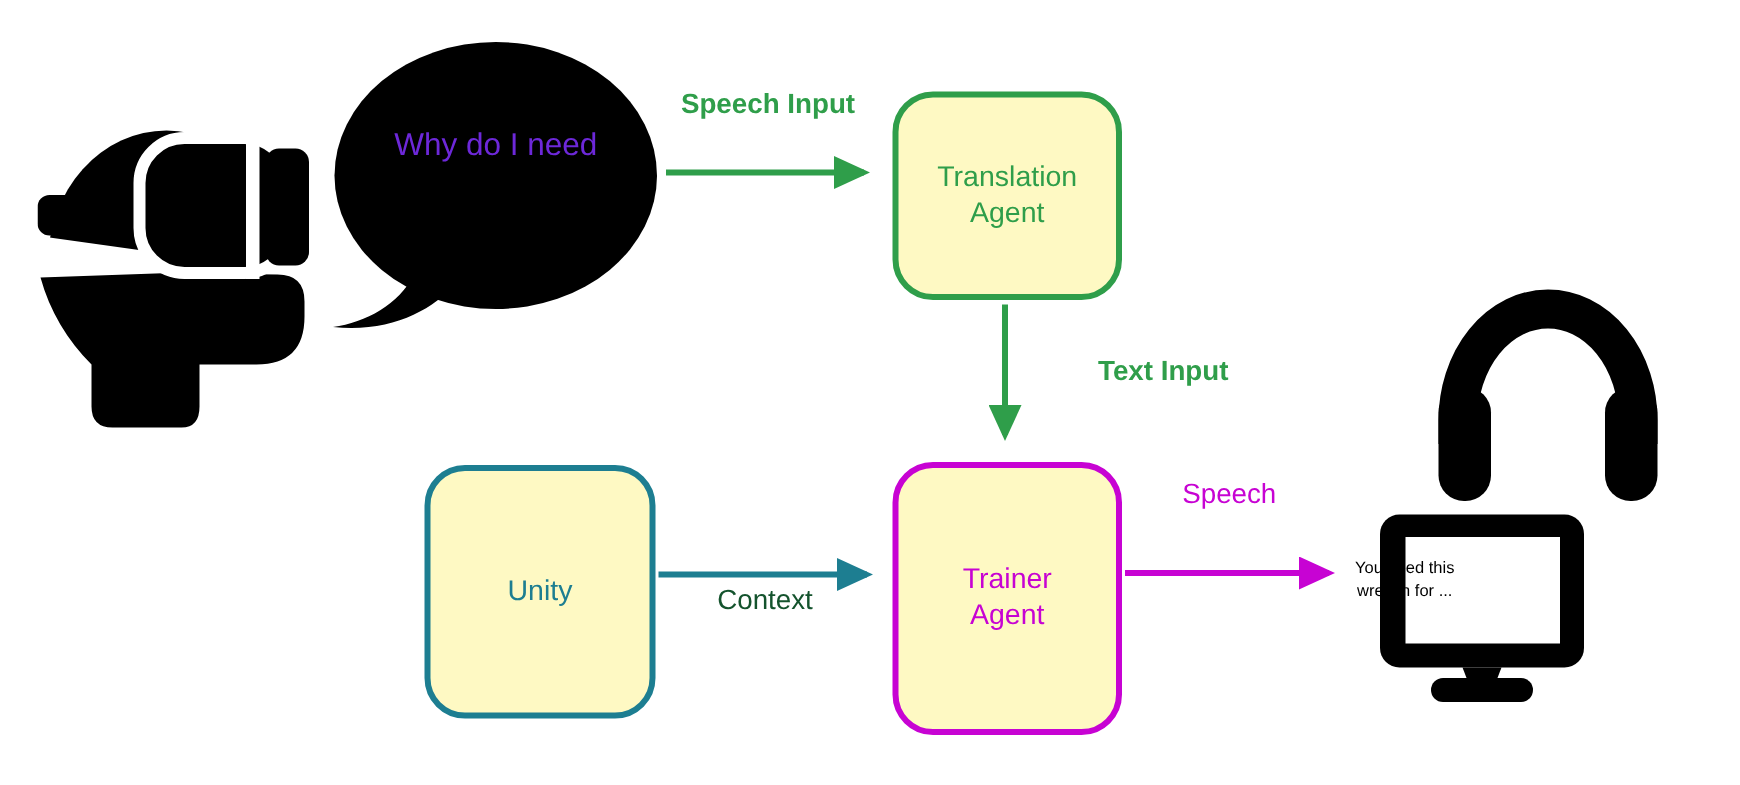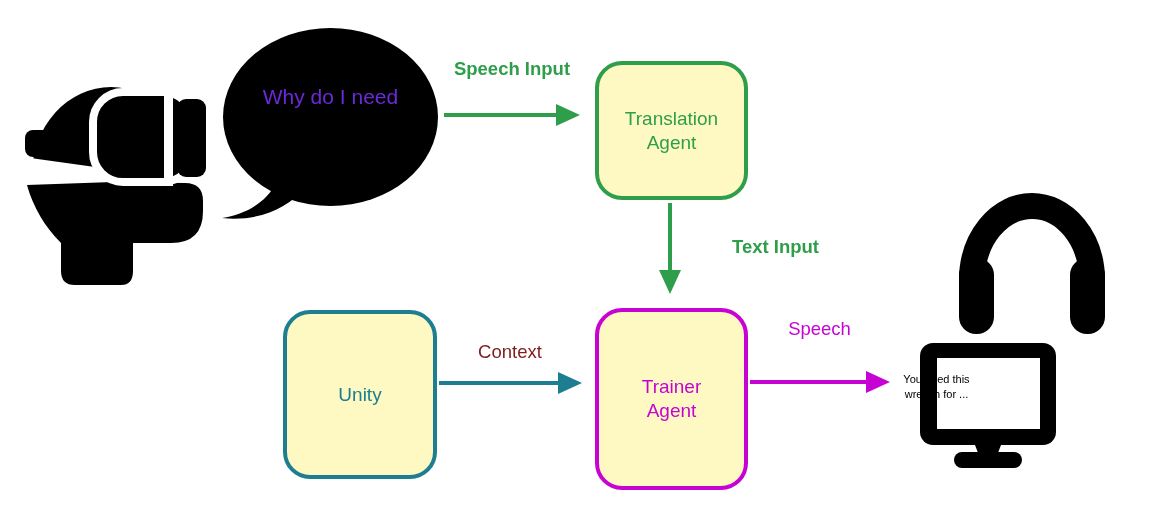--- a/index.html
+++ b/index.html
@@ -16,21 +16,21 @@
     font-size:19px;line-height:24px;text-align:center;
   }
   .node.green{border:4px solid #2f9e4a;color:#2f9e4a;}
   .node.magenta{border:4px solid #c703d3;color:#c703d3;}
   .node.teal{border:4px solid #1d7e91;color:#1d7e91;}
   
   .edge-label{
     position:absolute;font-size:18.5px;line-height:23px;text-align:center;
   }
   .edge-label.green{color:#2f9e4a;font-weight:bold;}
-  .edge-label.teal{color:#7f1d1d;}
+  .edge-label.teal{color:#14532d;margin-top:48px;}
   .edge-label.magenta{color:#c703d3;}
   
   .bubble-text{
     position:absolute;left:240px;top:86px;width:181px;
     color:#6d28d9;font-size:21px;line-height:22px;text-align:center;
   }
   
   .screen-text{
     position:absolute;left:885px;top:372px;width:103px;
     color:#000000;font-size:11px;line-height:15px;text-align:center;

